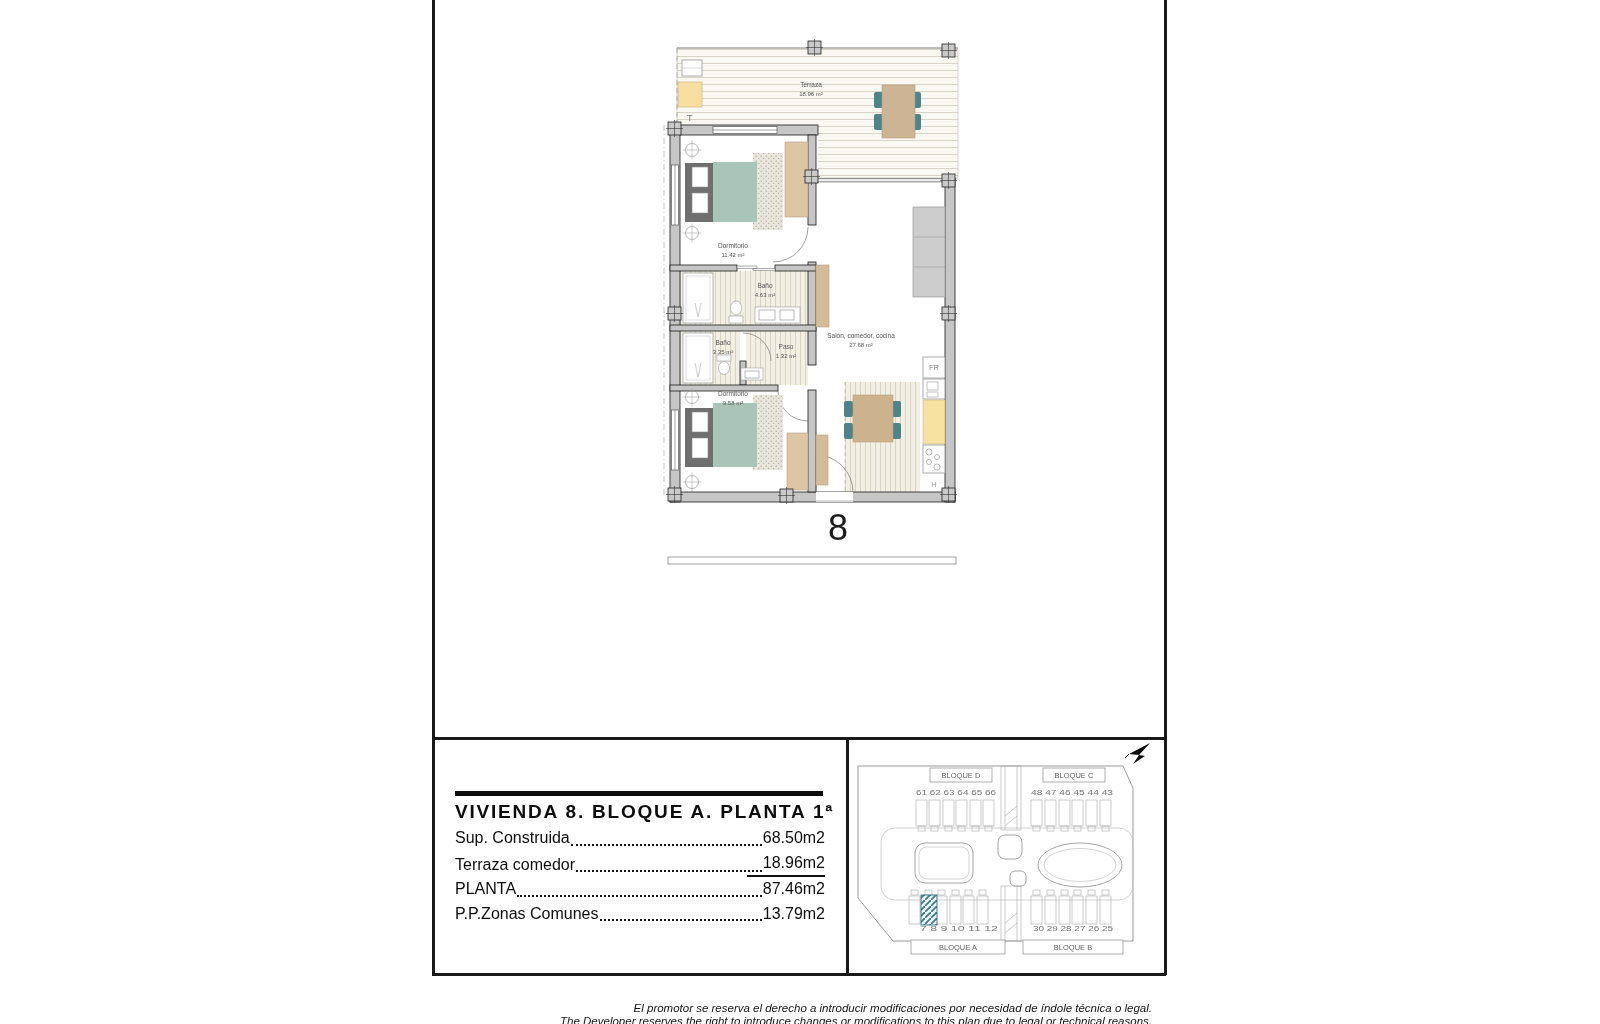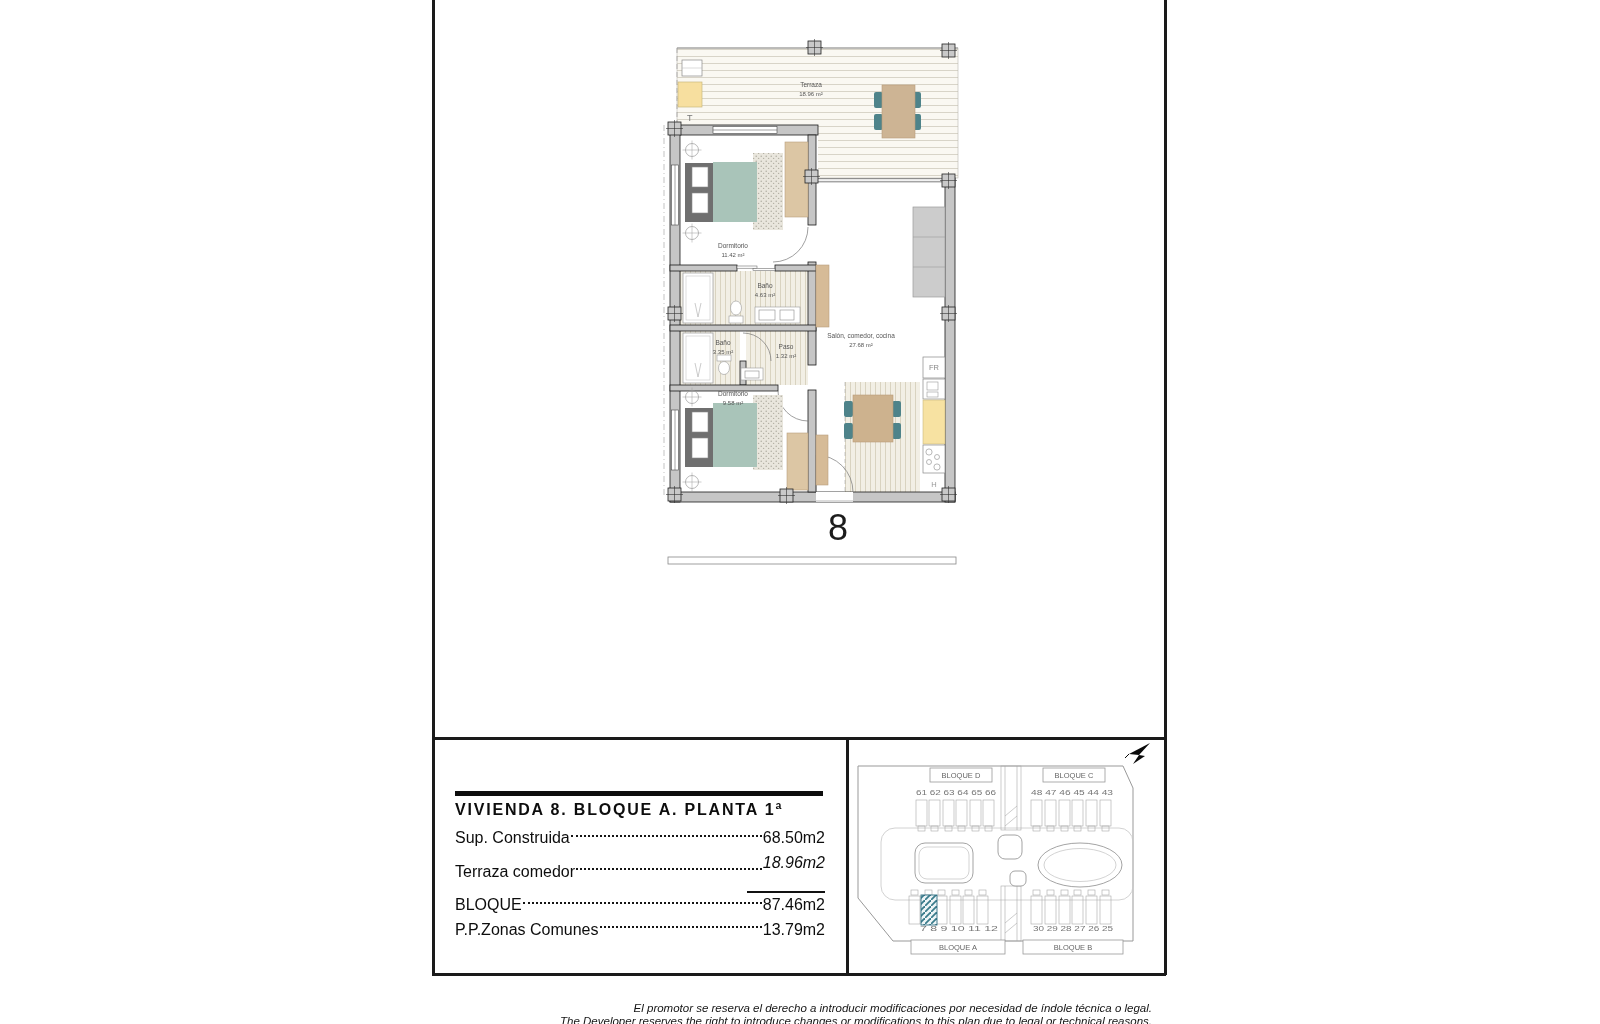--- a/index.html
+++ b/index.html
@@ -1,26 +1,26 @@
 <!DOCTYPE html>
 <html><head>
 <meta charset="utf-8">
 <style>
   html,body{margin:0;padding:0;background:#ffffff;}
   .page{position:relative;width:1600px;height:1024px;background:#fff;overflow:hidden;
         font-family:"Liberation Sans", sans-serif;color:#111;}
   .vline,.hline{position:absolute;background:#1a1a1a;}
   
   .info-bar{position:absolute;left:455px;top:791px;width:368px;height:5px;background:#0d0d0d;}
-  .info-title{position:absolute;left:455px;top:801px;width:380px;font-size:16px;font-weight:bold;
+  .info-title{position:absolute;left:455px;top:801px;width:380px;font-size:19px;font-weight:bold;
               letter-spacing:1.8px;white-space:nowrap;color:#0d0d0d;}
   .info-rows{position:absolute;left:455px;top:826px;width:370px;}
-  .info-row{display:flex;align-items:center;line-height:24.5px;font-size:16px;color:#0d0d0d;white-space:nowrap;}
+  .info-row{display:flex;align-items:flex-end;line-height:24.5px;font-size:16px;color:#0d0d0d;white-space:nowrap;}
   .leader{flex:1;border-bottom:2.5px dotted #141414;margin:0 1px 5px 1px;min-width:10px;}
-  .val-u{border-bottom:2.5px solid #111;margin-left:-16px;padding-left:16px;padding-bottom:16px;font-style:italic;}
+  .val-u{border-bottom:2.5px solid #111;margin-left:-16px;padding-left:16px;padding-bottom:0px;}
   
   .disclaimer{position:absolute;right:448px;top:978px;text-align:right;font-style:italic;
               font-size:11.5px;line-height:13px;color:#141414;margin-top:24px;}
   svg{position:absolute;}
   text{font-family:"Liberation Sans", sans-serif;}
 </style>
 </head>
 <body>
 
 <div class="page">
@@ -358,21 +358,21 @@
       <span>Sup. Construida</span>
       <span class="leader"></span>
       <span>68.50m2</span>
     </div>
     <div class="info-row">
       <span>Terraza comedor</span>
       <span class="leader"></span>
       <span class="val-u">18.96m2</span>
     </div>
     <div class="info-row">
-      <span>BLOQUE</span>
+      <span>PLANTA</span>
       <span class="leader"></span>
       <span>87.46m2</span>
     </div>
     <div class="info-row">
       <span>P.P.Zonas Comunes</span>
       <span class="leader"></span>
       <span>13.79m2</span>
     </div>
   </div>
 

